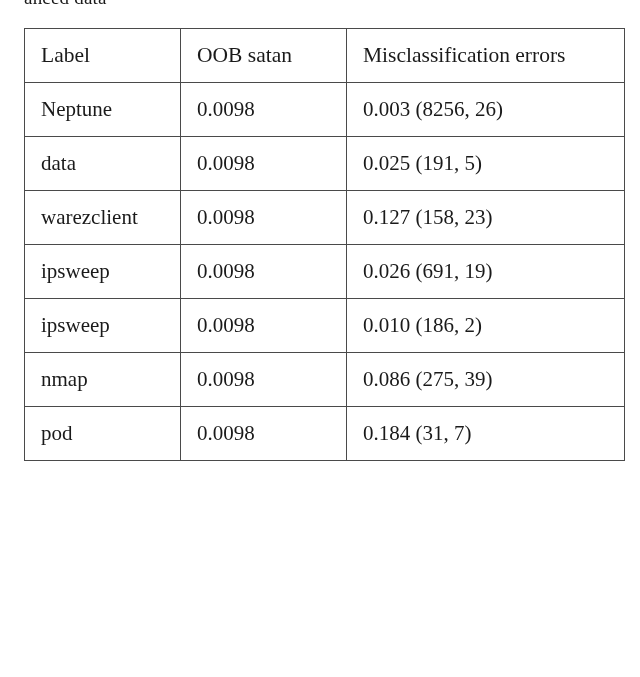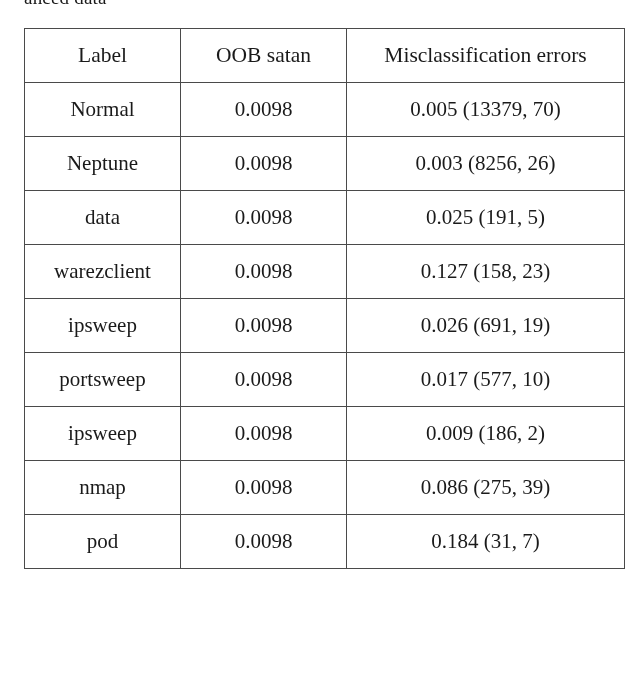--- a/index.html
+++ b/index.html
@@ -43,21 +43,21 @@
     table-layout: fixed;
   }
 
   table.errors-table col.c-label { width: 156px; }
   table.errors-table col.c-oob   { width: 166px; }
   table.errors-table col.c-mis   { width: 278px; }
 
   table.errors-table th,
   table.errors-table td {
     border: 1.4px solid #4a4a4a;
-    text-align: center;
+    text-align: left;
     vertical-align: middle;
     height: 53px;
     padding: 0 16px;
     font-weight: normal;
     font-size: 21px;
     line-height: 1.1;
     white-space: nowrap;
   }
 
   table.errors-table thead th {
@@ -86,25 +86,20 @@
     </colgroup>
     <thead>
       <tr>
         <th>Label</th>
         <th>OOB satan</th>
         <th>Misclassification errors</th>
       </tr>
     </thead>
     <tbody id="table-body">
 
-    <tr>
-          <td class="label-cell">Normal</td>
-          <td class="value-cell">0.0098</td>
-          <td class="value-cell">0.005 (13379, 70)</td>
-        </tr>
         <tr>
           <td class="label-cell">Neptune</td>
           <td class="value-cell">0.0098</td>
           <td class="value-cell">0.003 (8256, 26)</td>
         </tr>
         <tr>
           <td class="label-cell">data</td>
           <td class="value-cell">0.0098</td>
           <td class="value-cell">0.025 (191, 5)</td>
         </tr>
@@ -112,28 +107,23 @@
           <td class="label-cell">warezclient</td>
           <td class="value-cell">0.0098</td>
           <td class="value-cell">0.127 (158, 23)</td>
         </tr>
         <tr>
           <td class="label-cell">ipsweep</td>
           <td class="value-cell">0.0098</td>
           <td class="value-cell">0.026 (691, 19)</td>
         </tr>
         <tr>
-          <td class="label-cell">portsweep</td>
-          <td class="value-cell">0.0098</td>
-          <td class="value-cell">0.017 (577, 10)</td>
-        </tr>
-        <tr>
           <td class="label-cell">ipsweep</td>
           <td class="value-cell">0.0098</td>
-          <td class="value-cell">0.009 (186, 2)</td>
+          <td class="value-cell">0.010 (186, 2)</td>
         </tr>
         <tr>
           <td class="label-cell">nmap</td>
           <td class="value-cell">0.0098</td>
           <td class="value-cell">0.086 (275, 39)</td>
         </tr>
         <tr>
           <td class="label-cell">pod</td>
           <td class="value-cell">0.0098</td>
           <td class="value-cell">0.184 (31, 7)</td>

